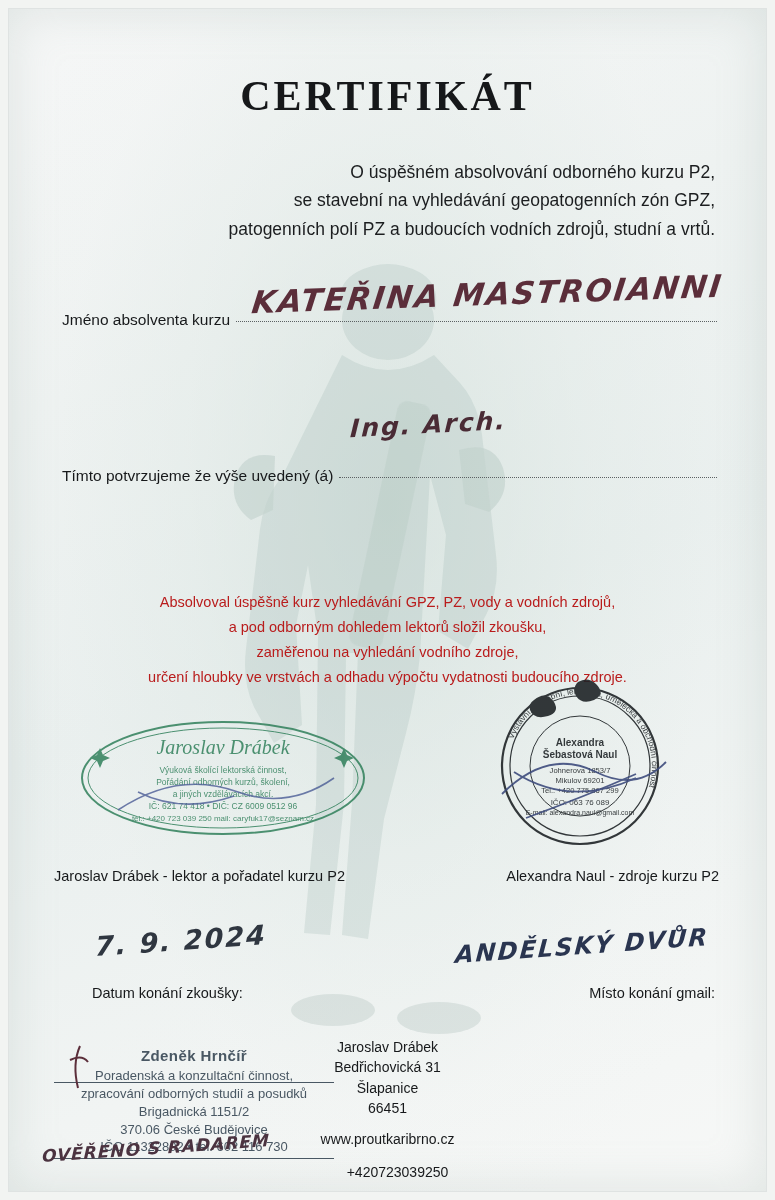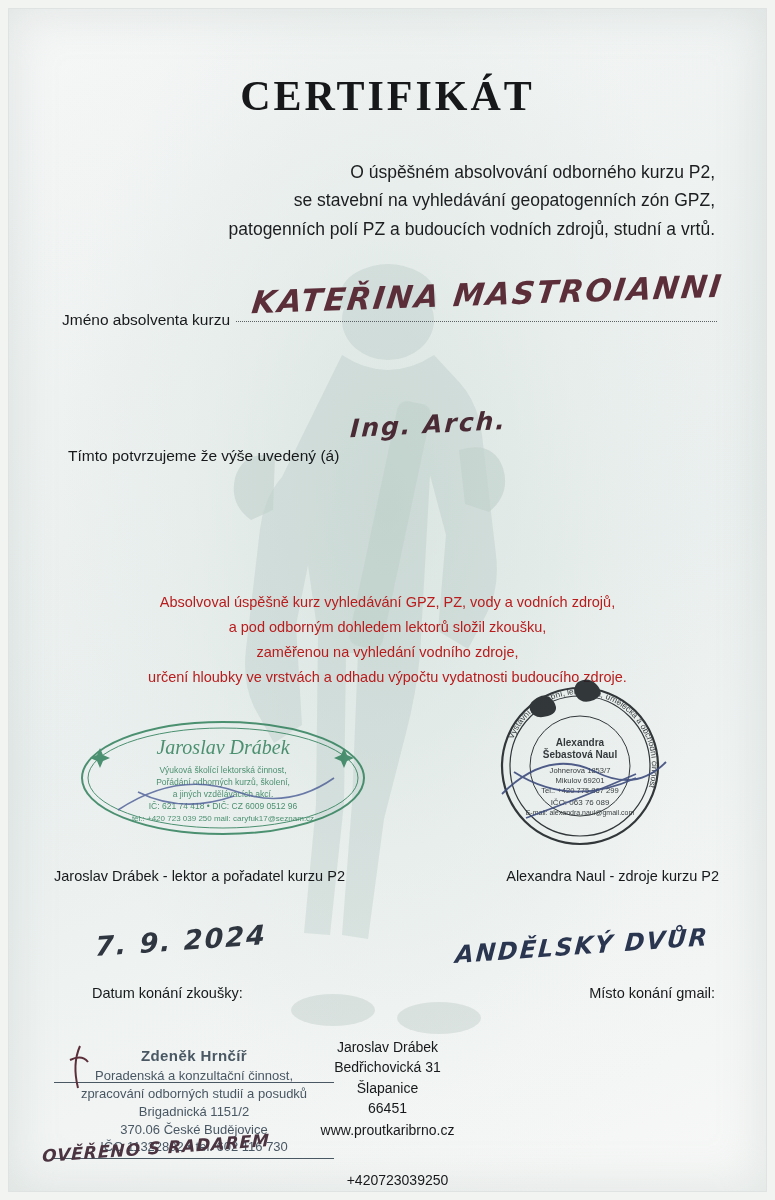--- a/index.html
+++ b/index.html
@@ -84,21 +84,21 @@
   .field-label { white-space: nowrap; }
   .dots {
     flex: 1;
     border-bottom: 1.5px dotted #5c6163;
     margin-left: 6px;
     position: relative;
     top: -3px;
     height: 1px;
   }
   #row-name { top: 311px; }
-  #row-title { top: 447px; flex-direction: column; }
+  #row-title { top: 467px; }
 
   
   .hand {
     position: absolute;
     font-family: "DejaVu Sans", sans-serif;
     color: #4e2d39;
     font-weight: bold;
     font-style: italic;
     letter-spacing: 2px;
     pointer-events: none;
@@ -194,22 +194,22 @@
   .footer-center {
     position: absolute;
     top: 1037px;
     left: 0;
     right: 0;
     text-align: center;
     font-size: 14px;
     line-height: 1.46;
     color: #17191b;
   }
-  .footer-center .web { margin-top: 1px; }
-  .footer-center .phone { margin-top: 30px; padding-left: 20px; }
+  .footer-center .web { margin-top: 10px; }
+  .footer-center .phone { margin-top: 13px; padding-left: 20px; }
 
   .footer-stamp {
     position: absolute;
     left: 48px;
     top: 1046px;
     width: 292px;
     text-align: center;
     color: #3b4a57;
     font-size: 13px;
     line-height: 1.38;

